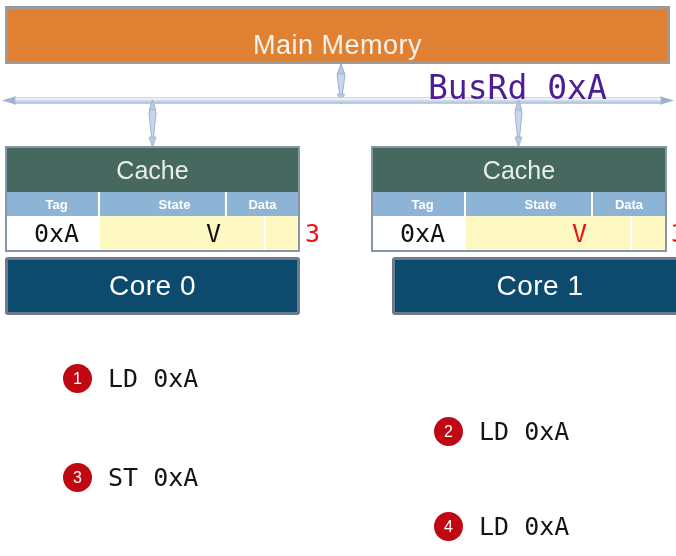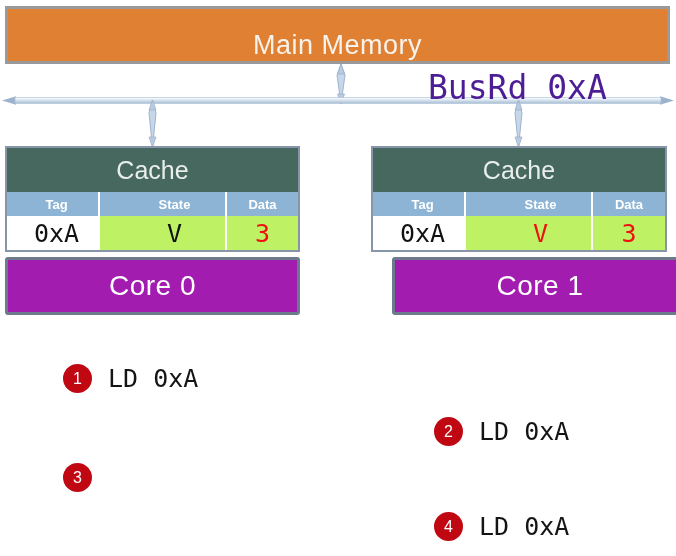--- a/index.html
+++ b/index.html
@@ -91,21 +91,22 @@
     align-items: center;
     justify-content: center;
     box-sizing: border-box;
     border-right: 2px solid #ffffff;
   }
   .cache-head-cell:last-child { border-right: none; }
 
   .cache-data-row {
     display: flex;
     height: 34px;
-    background: #bef264;
+    background: #fef9c3;
+    gap: 39px;
   }
   .cache-data-cell {
     flex: 1;
     font-family: "DejaVu Sans Mono", monospace;
     font-size: 25px;
     display: flex;
     align-items: center;
     justify-content: center;
     box-sizing: border-box;
     border-right: 2px solid #ffffff;
@@ -117,21 +118,21 @@
 
   
   .col-tag   { flex: 0 0 93px; padding-left: 8px; }
   .col-state { flex: 0 0 103px; margin-left: 24px; }
   .col-data  { flex: 1 1 auto; }
 
   
   .core {
     position: absolute;
     box-sizing: border-box;
-    background: #a21caf;
+    background: #0c4a6e;
     border: 3px solid #6c7b8c;
     border-radius: 3px;
     display: flex;
     align-items: center;
     justify-content: center;
   }
   .core-label {
     color: #ffffff;
     font-size: 28px;
     letter-spacing: 0.5px;
@@ -246,20 +247,21 @@
     <div class="step-text">LD 0xA</div>
   </div>
 
   <div class="step" style="left:434px; top:417px;">
     <div class="step-badge">2</div>
     <div class="step-text">LD 0xA</div>
   </div>
 
   <div class="step" style="left:63px; top:463px;">
     <div class="step-badge">3</div>
+    <div class="step-text">ST 0xA</div>
   </div>
 
   <div class="step" style="left:434px; top:512px;">
     <div class="step-badge">4</div>
     <div class="step-text">LD 0xA</div>
   </div>
 
 </div>
 
 </body></html>

